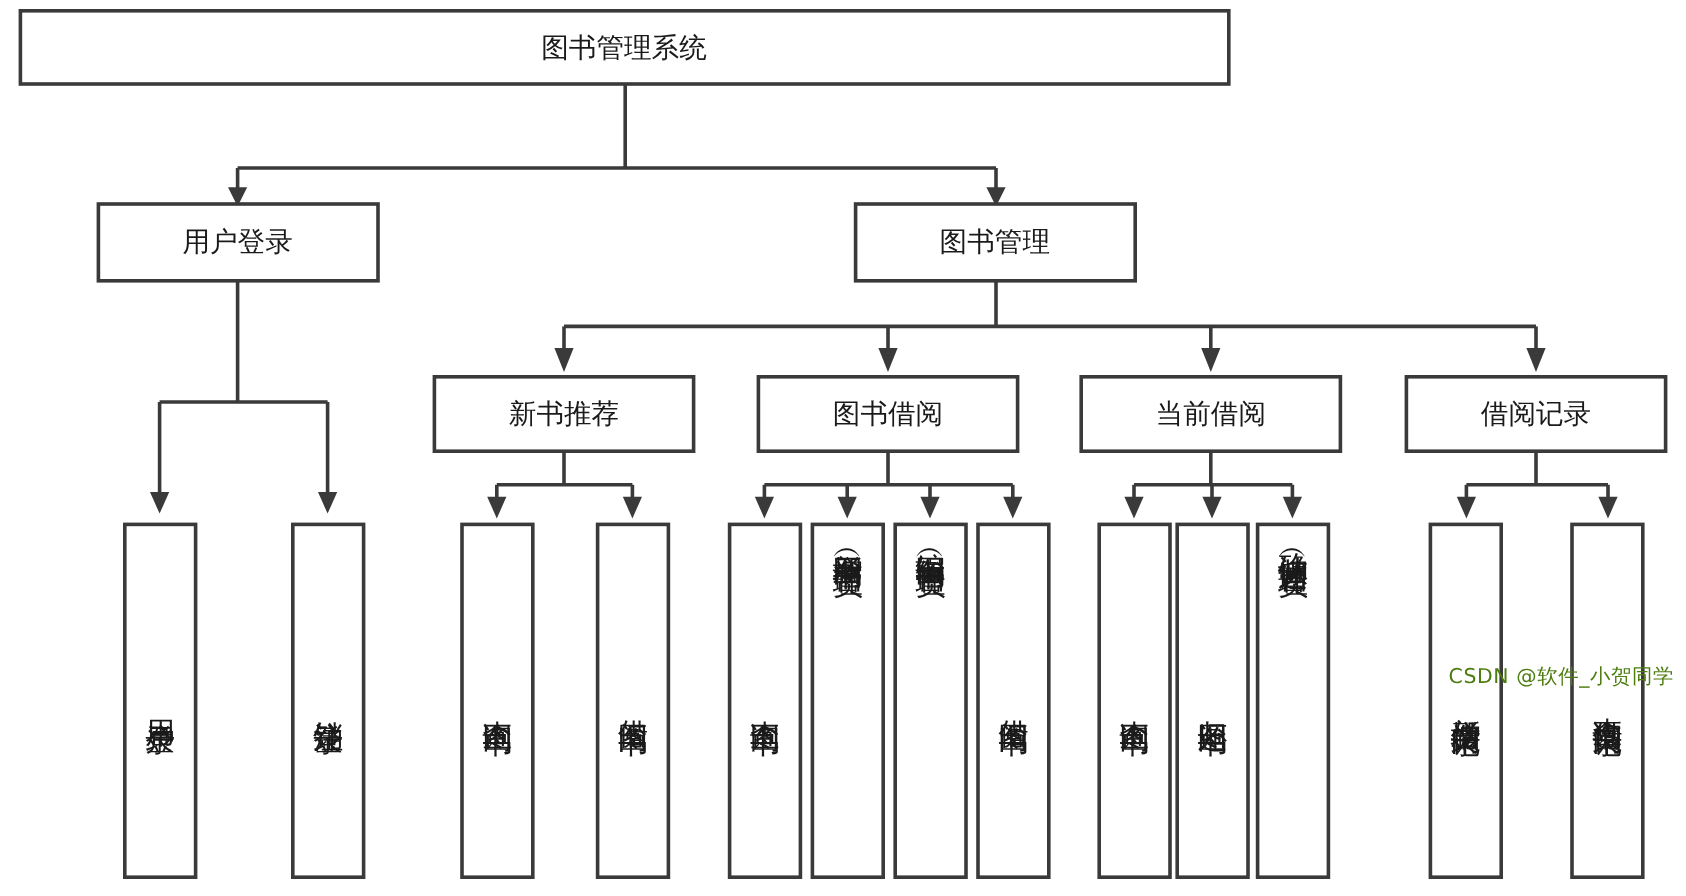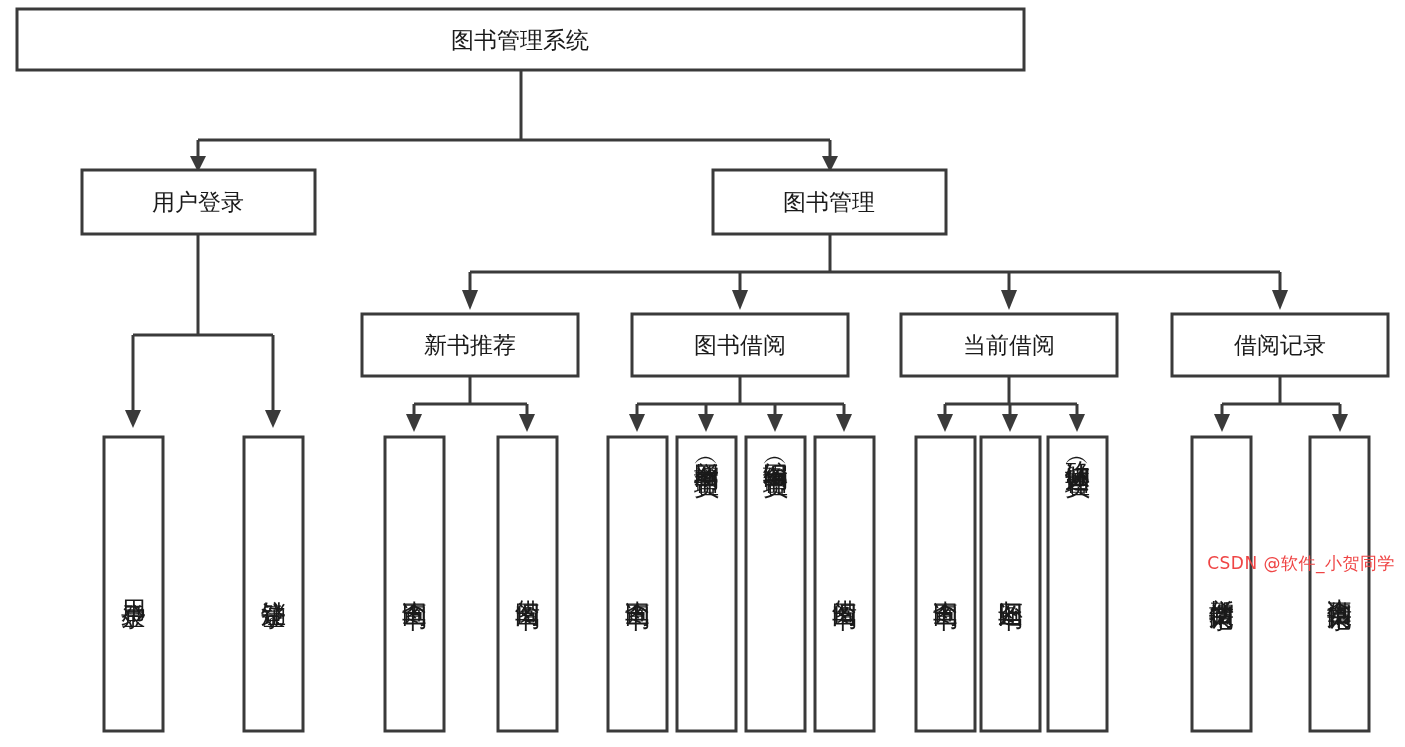--- a/index.html
+++ b/index.html
@@ -70,21 +70,21 @@
     color: #1a1a1a;
     white-space: nowrap;
     text-align: center;
   }
   .watermark {
     position: absolute;
     right: 10px;
     bottom: 6px;
     font-family: "DejaVu Sans", "Liberation Sans", sans-serif;
     font-size: 17px;
-    color: #ef4444;
+    color: #4d7c0f;
     letter-spacing: 0.5px;
     white-space: nowrap;
     pointer-events: none;
   }
 </style>
 </head>
 <body>
 
 <div id="diagram-root">
 

